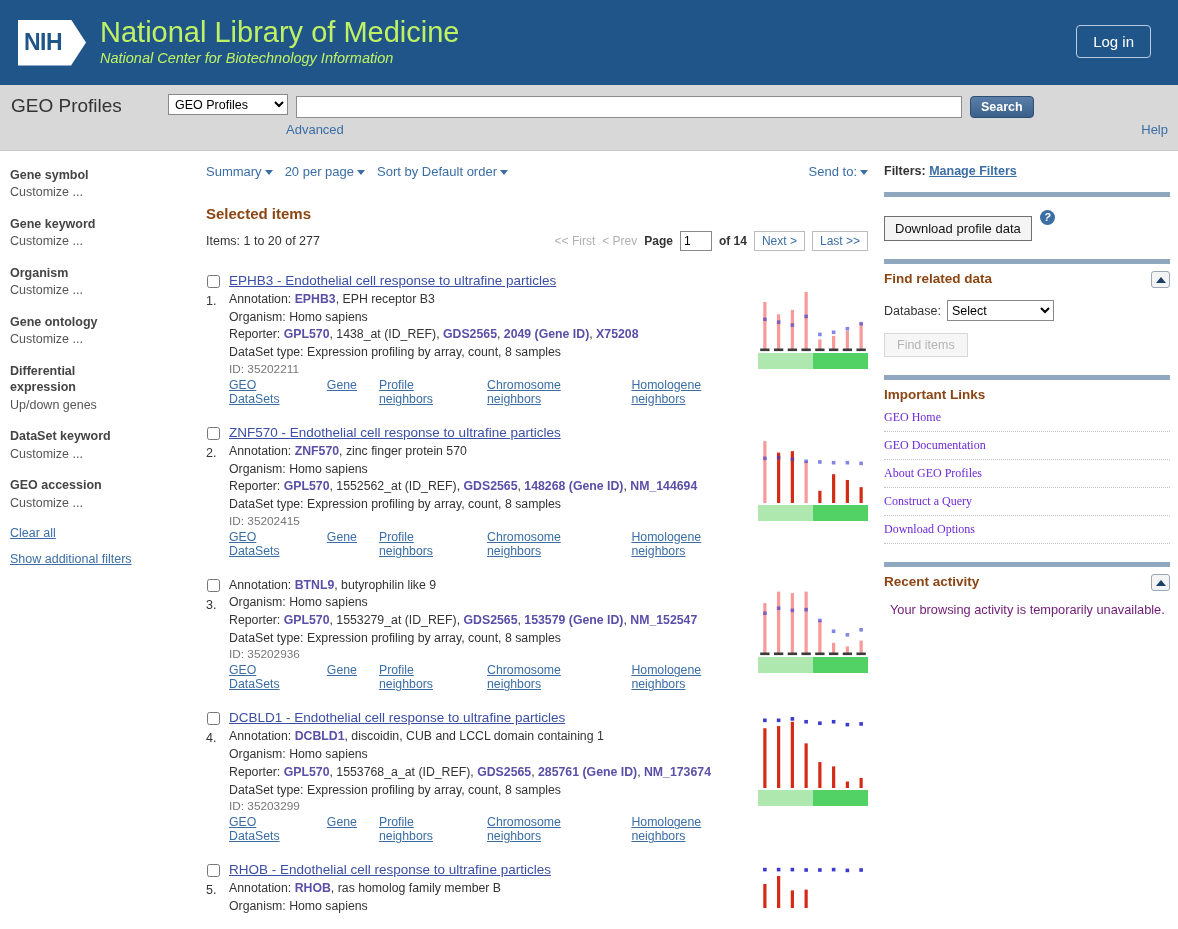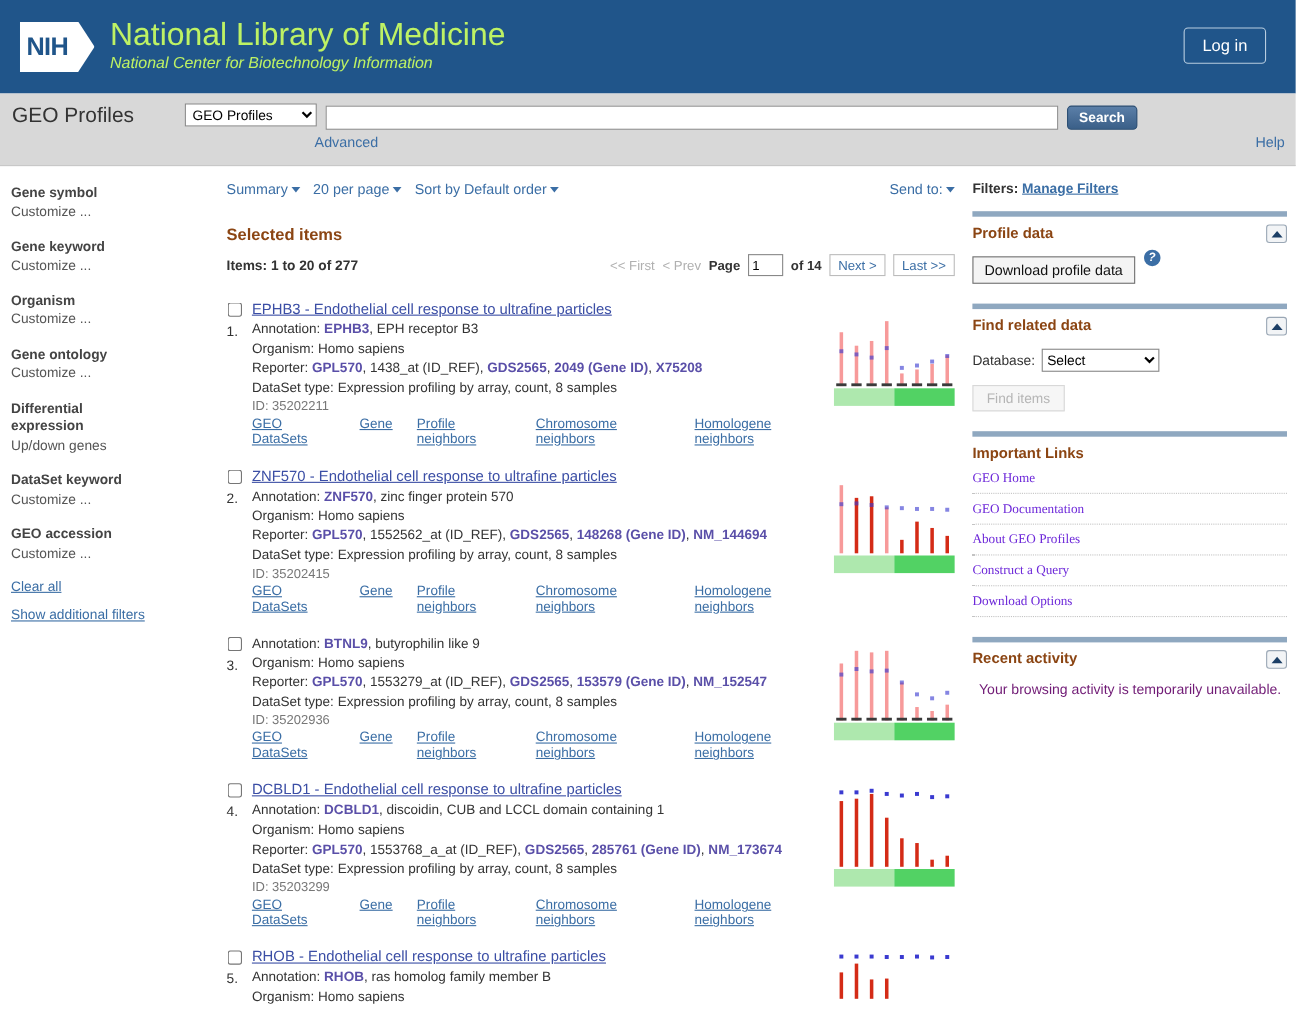--- a/index.html
+++ b/index.html
@@ -208,21 +208,21 @@
     margin-bottom: 9px;
     padding-left: 3px;
   }
   .items-row {
     display: flex;
     align-items: center;
     font-size: 12.5px;
     padding-left: 3px;
     margin-bottom: 22px;
   }
-  .items-count { font-weight: bold; color: #333; }
+  .items-count { font-weight: normal; color: #333; }
   .pager { margin-left: auto; display: flex; align-items: center; gap: 7px; }
   .pg-disabled { color: #b0b0b0; font-size: 12px; }
   .pg-label { font-weight: bold; color: #333; font-size: 12px; }
   .pg-input {
     width: 32px; height: 20px;
     border: 1px solid #888;
     font-size: 12px;
     text-align: left;
     padding: 0 3px;
     font-family: "Liberation Sans", sans-serif;
@@ -751,24 +751,20 @@
   </div>
 
   <div class="right-col">
     <div class="filters-line">
       <span>Filters:</span>
       <a>Manage Filters</a>
     </div>
 
     <div class="panel">
       <div class="panel-rule"></div>
-      <div class="panel-head">
-        <span class="panel-title">Profile data</span>
-        <span class="collapse-btn"></span>
-      </div>
       <div class="panel-body">
         <div class="dl-row">
           <button class="dl-btn">Download profile data</button>
           <span class="help-icon">?</span>
         </div>
       </div>
     </div>
 
     <div class="panel">
       <div class="panel-rule"></div>

